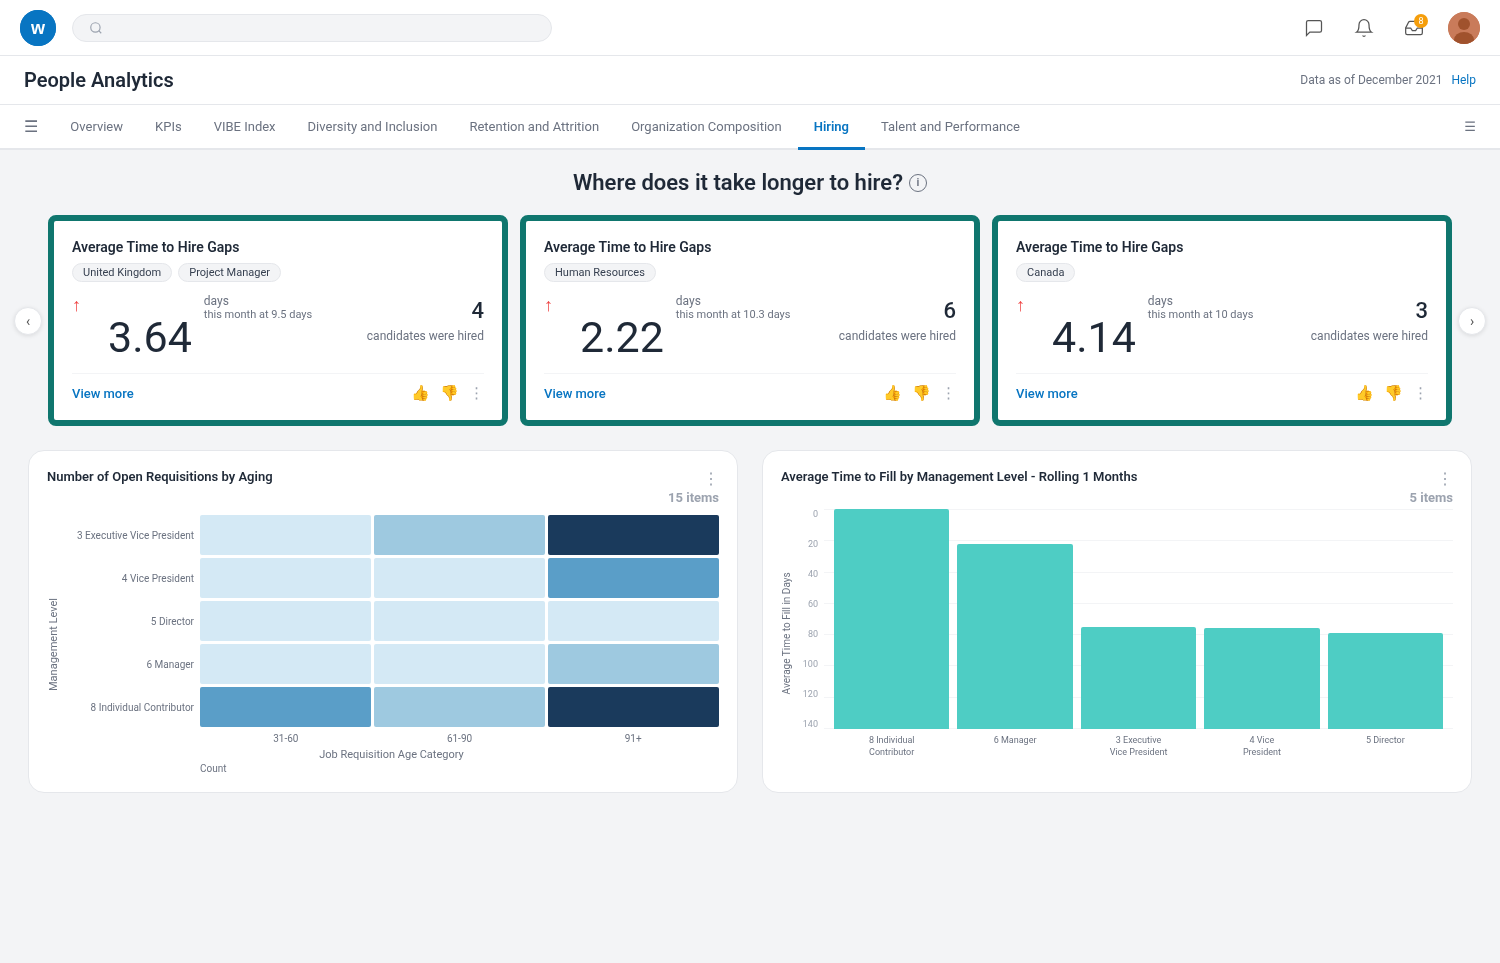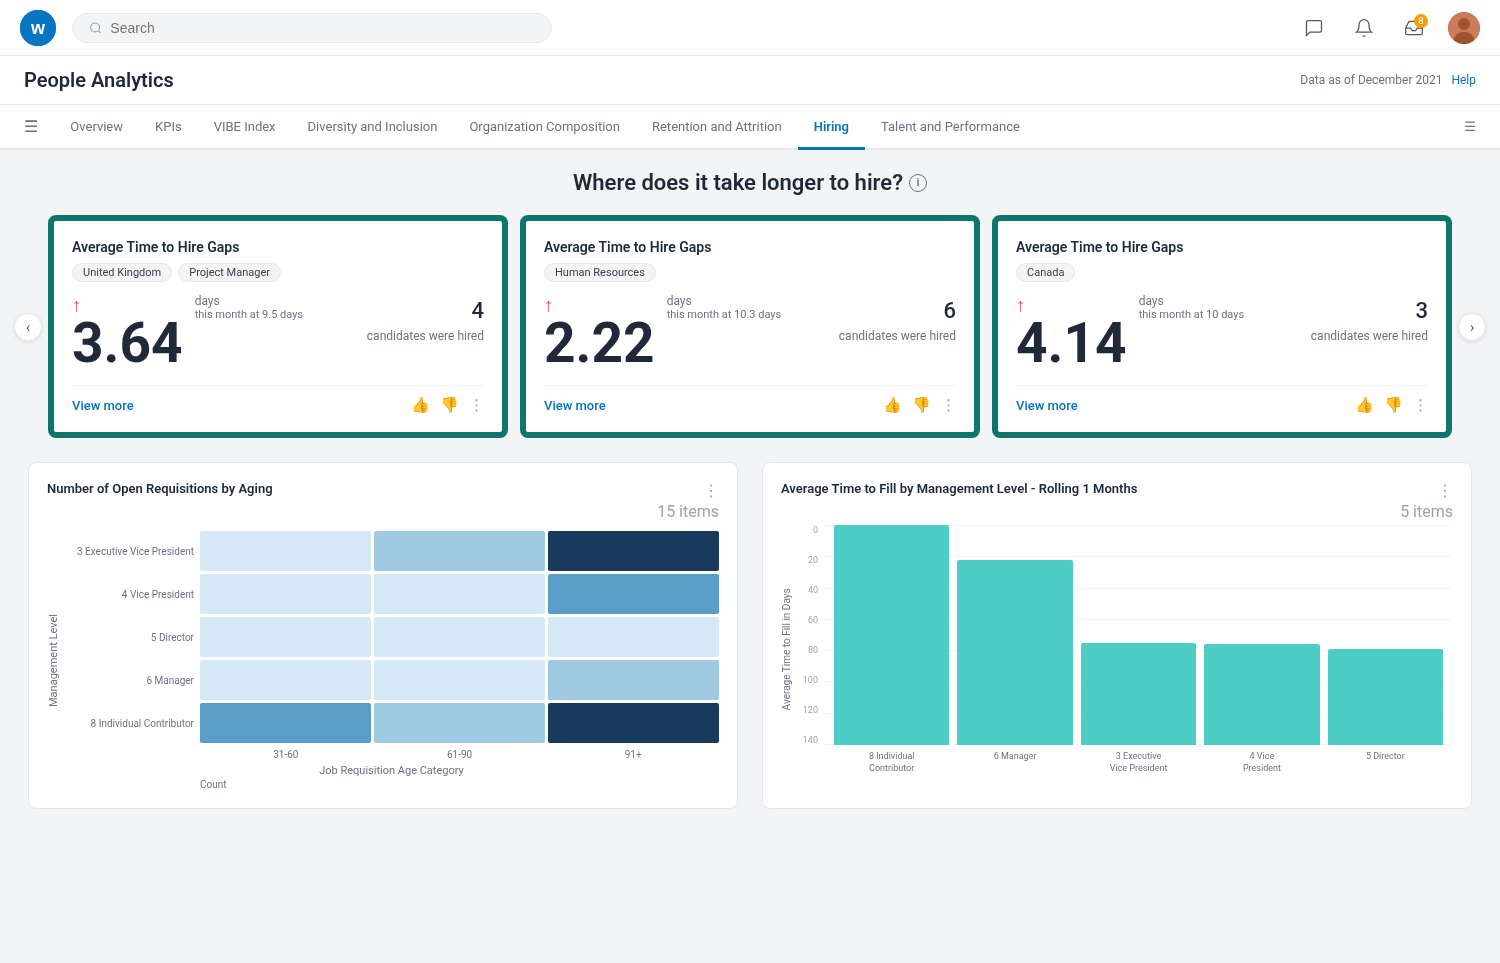--- a/index.html
+++ b/index.html
@@ -40,34 +40,34 @@
     
     .cards-row { display: flex; gap: 0; position: relative; margin-bottom: 24px; }
     .nav-arrow { position: absolute; top: 50%; transform: translateY(-50%); background: #fff; border: 1px solid #e5e7eb; border-radius: 50%; width: 28px; height: 28px; display: flex; align-items: center; justify-content: center; cursor: pointer; color: #555; font-size: 14px; z-index: 10; box-shadow: 0 1px 4px rgba(0,0,0,0.1); }
     .nav-arrow.left { left: -14px; }
     .nav-arrow.right { right: -14px; }
     .card { background: #fff; border: 6px solid #0f766e; border-radius: 8px; padding: 18px; flex: 1; margin: 0 6px; }
     .card-title { font-size: 14px; font-weight: 600; color: #1f2937; margin-bottom: 8px; }
     .tags { display: flex; gap: 6px; margin-bottom: 12px; flex-wrap: wrap; }
     .tag { background: #f3f4f6; border: 1px solid #e5e7eb; border-radius: 12px; padding: 2px 10px; font-size: 11px; color: #374151; }
     .card-metric { display: flex; align-items: flex-start; gap: 12px; }
-    .big-number { font-size: 55px; font-weight: 700; color: #1f2937; line-height: 1; }
+    .big-number { font-size: 43px; font-weight: 400; color: #1f2937; line-height: 1; margin-left: 36px; }
     .metric-up { color: #ef4444; font-size: 18px; }
     .metric-side { font-size: 12px; color: #6b7280; margin-left: auto; text-align: right; line-height: 1.5; }
     .card-footer { display: flex; align-items: center; margin-top: 14px; border-top: 1px solid #f3f4f6; padding-top: 10px; }
     .view-more { color: #0875c2; font-size: 13px; font-weight: 500; cursor: pointer; }
     .card-actions { margin-left: auto; display: flex; align-items: center; gap: 10px; color: #9ca3af; }
     .card-actions span { cursor: pointer; font-size: 15px; }
 
     
     .charts-row { display: flex; gap: 24px; }
-    .chart-panel { background: #fff; border: 1px solid #e5e7eb; border-radius: 8px; padding: 18px; flex: 1; }
+    .chart-panel { background: #fff; border: 1px solid #e5e7eb; border-radius: 16px; padding: 18px; flex: 1; }
     .chart-header { display: flex; align-items: flex-start; justify-content: space-between; margin-bottom: 4px; }
     .chart-title { font-size: 13px; font-weight: 600; color: #1f2937; }
-    .chart-subtitle { font-size: 16px; color: #9ca3af; text-align: right; }
+    .chart-subtitle { font-size: 13px; color: #9ca3af; text-align: right; font-weight: bold; }
     .chart-menu { color: #9ca3af; cursor: pointer; font-size: 16px; }
 
     
     .heatmap-container { display: flex; margin-top: 10px; }
     .y-axis-label { writing-mode: vertical-rl; transform: rotate(180deg); font-size: 11px; color: #6b7280; text-align: center; margin-right: 4px; }
     .heatmap-content { flex: 1; }
     .heatmap-rows { display: flex; flex-direction: column; gap: 3px; }
     .heatmap-row { display: flex; align-items: center; gap: 6px; }
     .heatmap-label { font-size: 10px; color: #6b7280; width: 130px; text-align: right; flex-shrink: 0; }
     .heatmap-cells { display: flex; gap: 3px; flex: 1; }
@@ -97,21 +97,20 @@
     <svg viewBox="0 0 36 36" width="36" height="36">
       <circle cx="18" cy="18" r="18" fill="#0875c2"></circle>
       <text x="18" y="24" text-anchor="middle" fill="white" font-size="18" font-family="Arial" font-weight="bold">w</text>
     </svg>
   </div>
   <div class="search-bar">
     <svg width="14" height="14" viewBox="0 0 24 24" fill="none" stroke="#9ca3af" stroke-width="2">
       <circle cx="11" cy="11" r="8"></circle>
         <line x1="21" y1="21" x2="16.65" y2="16.65"></line>
     </svg>
-    <input type="text" placeholder="Search" style="">
   </div>
   <div class="top-right">
     <div class="icon-btn">
       <svg width="20" height="20" viewBox="0 0 24 24" fill="none" stroke="#555" stroke-width="1.5">
         <path d="M21 15a2 2 0 0 1-2 2H7l-4 4V5a2 2 0 0 1 2-2h14a2 2 0 0 1 2 2z"></path>
       </svg>
     </div>
     <div class="icon-btn">
       <svg width="20" height="20" viewBox="0 0 24 24" fill="none" stroke="#555" stroke-width="1.5">
         <path d="M18 8A6 6 0 0 0 6 8c0 7-3 9-3 9h18s-3-2-3-9"></path>
@@ -142,22 +141,22 @@
     <a href="#">Help</a>
   </div>
 </div>
 
 <div class="tab-nav">
   <div class="tab-menu-icon">☰</div>
   <div class="tab">Overview</div>
   <div class="tab">KPIs</div>
   <div class="tab">VIBE Index</div>
   <div class="tab">Diversity and Inclusion</div>
+  <div class="tab">Retention and Attrition</div>
   <div class="tab">Organization Composition</div>
-  <div class="tab">Retention and Attrition</div>
   <div class="tab active">Hiring</div>
   <div class="tab">Talent and Performance</div>
   <div class="tab-right-icon">☰</div>
 </div>
 
 <div class="main-content">
 
   <div class="section-title">
     <span>Where does it take longer to hire?</span>
     <span class="info-icon">i</span>

